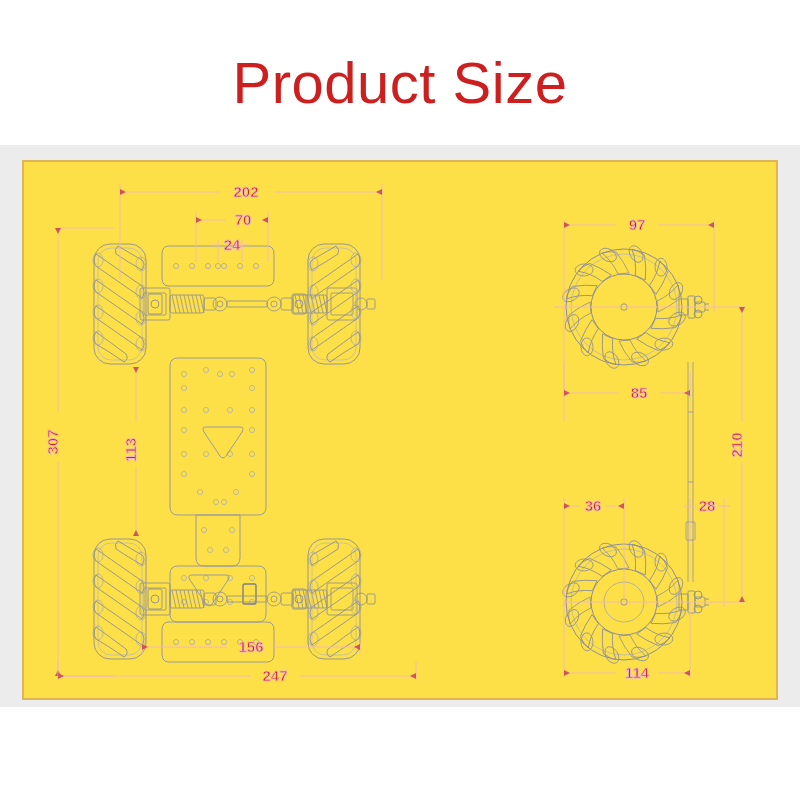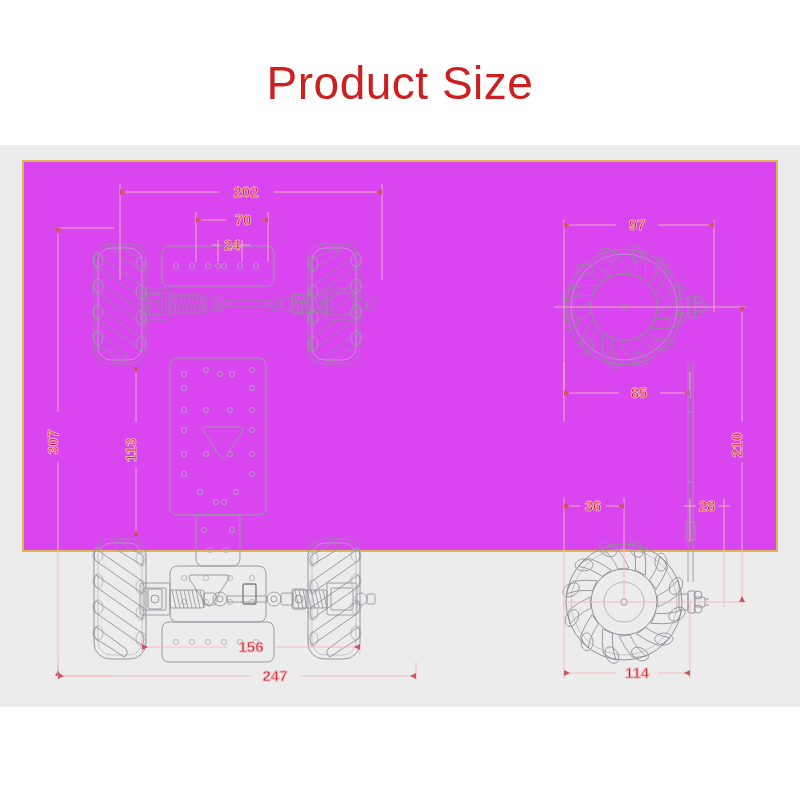--- a/index.html
+++ b/index.html
@@ -12,37 +12,37 @@
   .page{position:relative;width:800px;height:800px;background:#ffffff;}
 
   
   .title-band{
     position:absolute;left:0;top:0;width:800px;height:145px;
     background:#ffffff;
   }
   .product-title{
     position:absolute;left:0;top:55px;width:800px;
     text-align:center;
-    font-size:46px;
+    font-size:58px;
     font-weight:400;
     color:#cc1f1f;
     letter-spacing:0.5px;
     font-family:"Liberation Sans", sans-serif;
     line-height:56px;
   }
 
   
   .gray-panel{
     position:absolute;left:0;top:145px;width:800px;height:562px;
     background:#ececec;
   }
   
   .drawing-card{
-    position:absolute;left:22px;top:160px;width:756px;height:392px;
-    background:#d946ef;
+    position:absolute;left:22px;top:160px;width:756px;height:540px;
+    background:#fde047;
     border:2px solid #e0b558;
     box-sizing:border-box;
   }
   .bottom-white{
     position:absolute;left:0;top:707px;width:800px;height:93px;background:#ffffff;
   }
   svg{display:block;}
   .dim-text{
     font-family:"Liberation Sans", sans-serif;
     font-size:15px;font-weight:700;fill:#cc1f1f;

